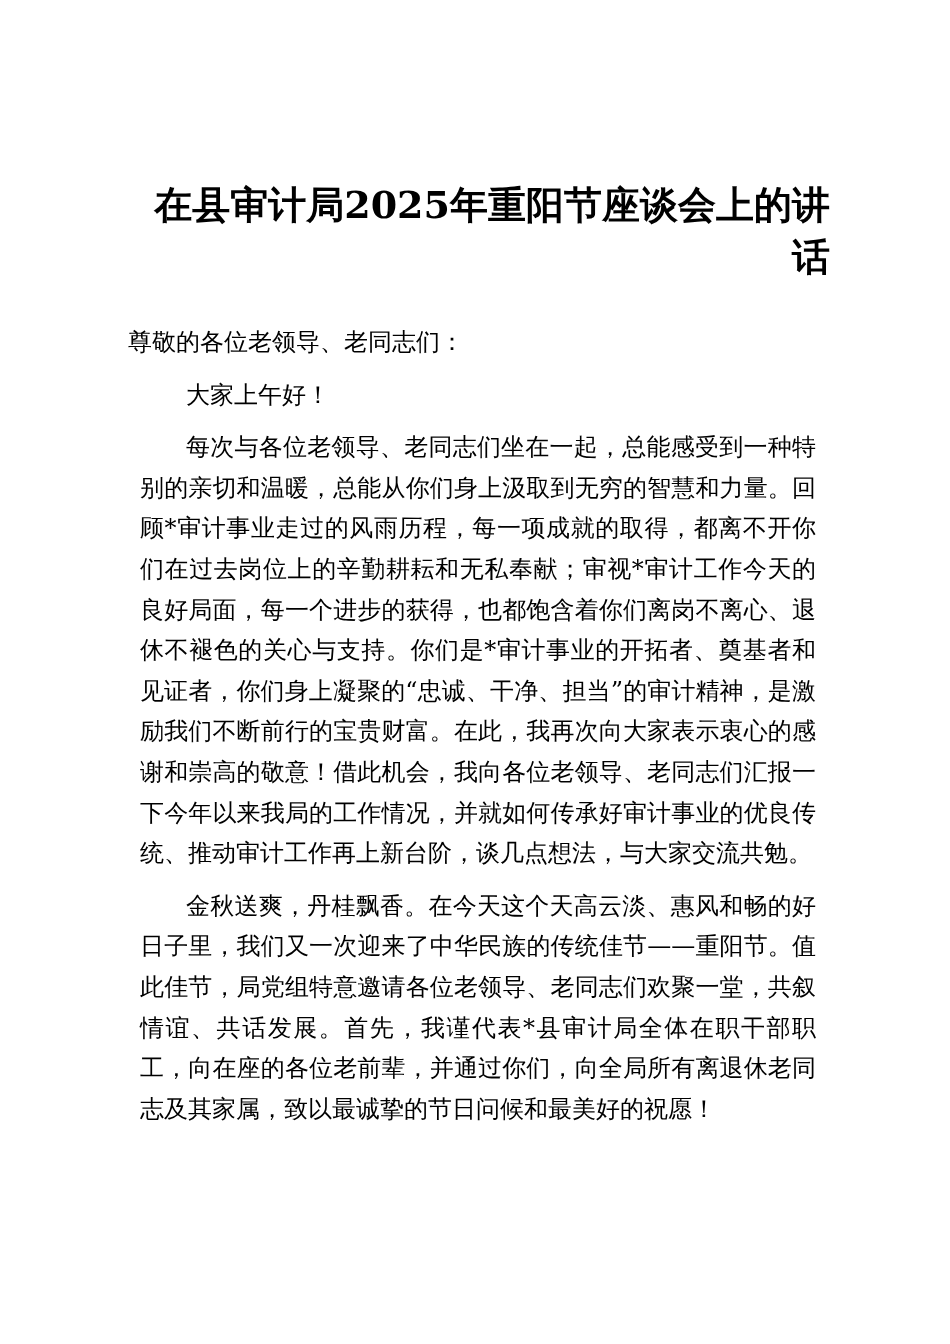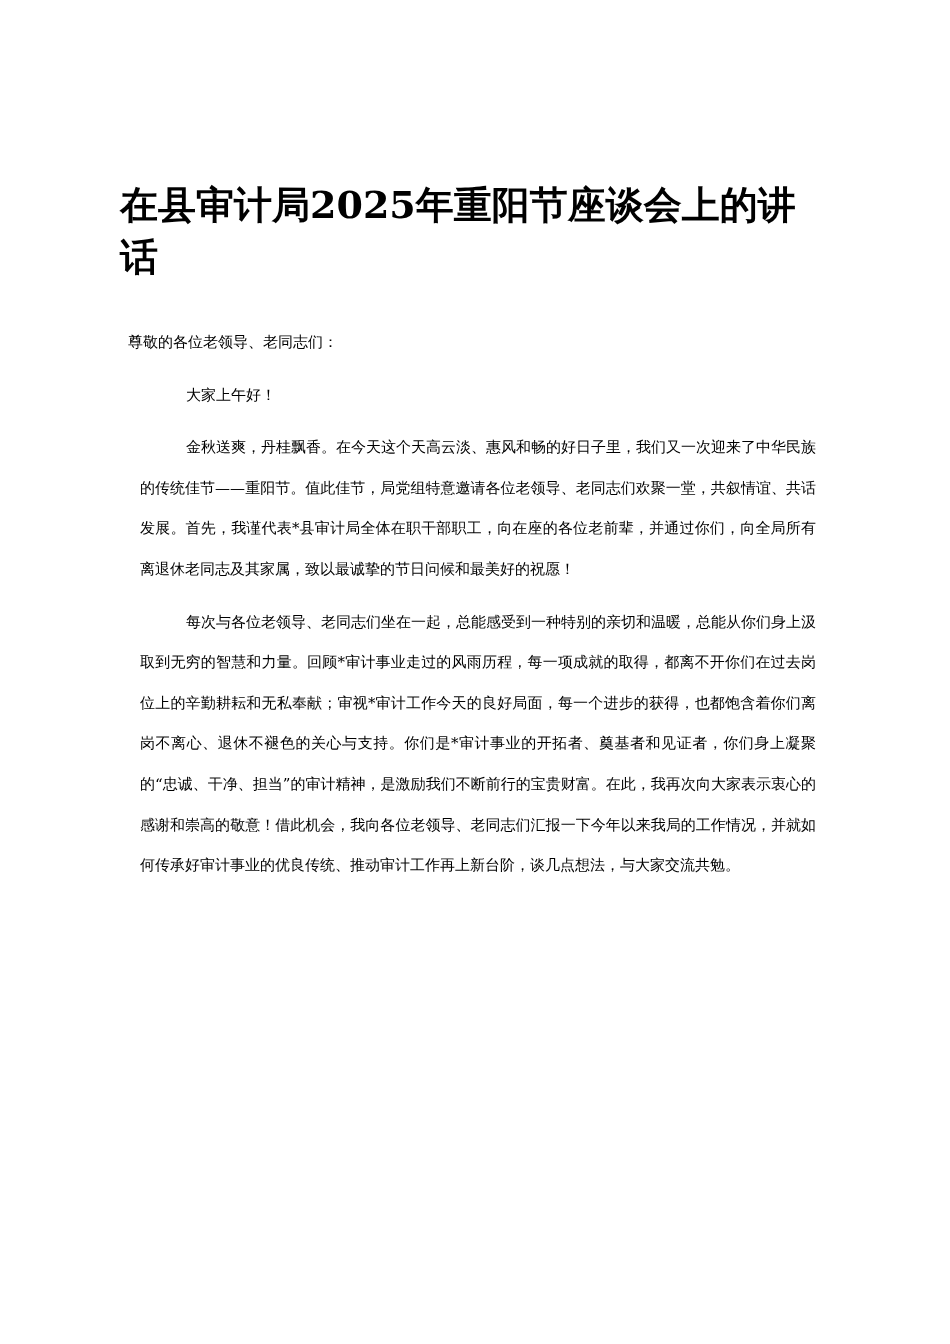--- a/index.html
+++ b/index.html
@@ -20,34 +20,34 @@
       top: 0;
       width: 950px;
       height: 1344px;
       background: #ffffff;
     }
     .title {
       position: absolute;
       left: 120px;
       top: 154px;
       width: 710px;
-      text-align: left;
+      text-align: right;
       font-family: "DejaVu Serif", "Liberation Serif", serif;
       font-weight: bold;
       font-size: 38px;
       line-height: 52px;
       letter-spacing: 0px;
     }
     .body-text {
       position: absolute;
       left: 128px;
       top: 322px;
       width: 700px;
       font-family: "DejaVu Serif", "Liberation Serif", serif;
-      font-size: 15px;
+      font-size: 24px;
       line-height: 40.6px;
       text-align: justify;
       text-justify: inter-character;
     }
     .salutation {
       margin: 0;
       text-indent: 0;
     }
     .para {
       margin: 12px;
@@ -56,16 +56,16 @@
   </style>
 </head>
 <body>
 
 <div class="page">
   <h1 class="title">在县审计局2025年重阳节座谈会上的讲话</h1>
 
   <div class="body-text">
     <p class="salutation">尊敬的各位老领导、老同志们：</p>
     <p class="para">大家上午好！</p>
+    <p class="para">每次与各位老领导、老同志们坐在一起，总能感受到一种特别的亲切和温暖，总能从你们身上汲取到无穷的智慧和力量。回顾*审计事业走过的风雨历程，每一项成就的取得，都离不开你们在过去岗位上的辛勤耕耘和无私奉献；审视*审计工作今天的良好局面，每一个进步的获得，也都饱含着你们离岗不离心、退休不褪色的关心与支持。你们是*审计事业的开拓者、奠基者和见证者，你们身上凝聚的“忠诚、干净、担当”的审计精神，是激励我们不断前行的宝贵财富。在此，我再次向大家表示衷心的感谢和崇高的敬意！借此机会，我向各位老领导、老同志们汇报一下今年以来我局的工作情况，并就如何传承好审计事业的优良传统、推动审计工作再上新台阶，谈几点想法，与大家交流共勉。</p>
     <p class="para">金秋送爽，丹桂飘香。在今天这个天高云淡、惠风和畅的好日子里，我们又一次迎来了中华民族的传统佳节——重阳节。值此佳节，局党组特意邀请各位老领导、老同志们欢聚一堂，共叙情谊、共话发展。首先，我谨代表*县审计局全体在职干部职工，向在座的各位老前辈，并通过你们，向全局所有离退休老同志及其家属，致以最诚挚的节日问候和最美好的祝愿！</p>
-    <p class="para">每次与各位老领导、老同志们坐在一起，总能感受到一种特别的亲切和温暖，总能从你们身上汲取到无穷的智慧和力量。回顾*审计事业走过的风雨历程，每一项成就的取得，都离不开你们在过去岗位上的辛勤耕耘和无私奉献；审视*审计工作今天的良好局面，每一个进步的获得，也都饱含着你们离岗不离心、退休不褪色的关心与支持。你们是*审计事业的开拓者、奠基者和见证者，你们身上凝聚的“忠诚、干净、担当”的审计精神，是激励我们不断前行的宝贵财富。在此，我再次向大家表示衷心的感谢和崇高的敬意！借此机会，我向各位老领导、老同志们汇报一下今年以来我局的工作情况，并就如何传承好审计事业的优良传统、推动审计工作再上新台阶，谈几点想法，与大家交流共勉。</p>
   </div>
 </div>
 
 </body></html>

